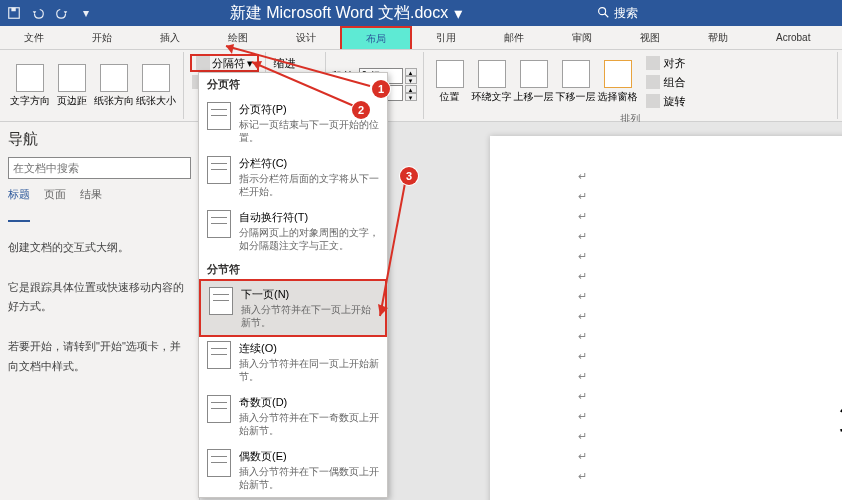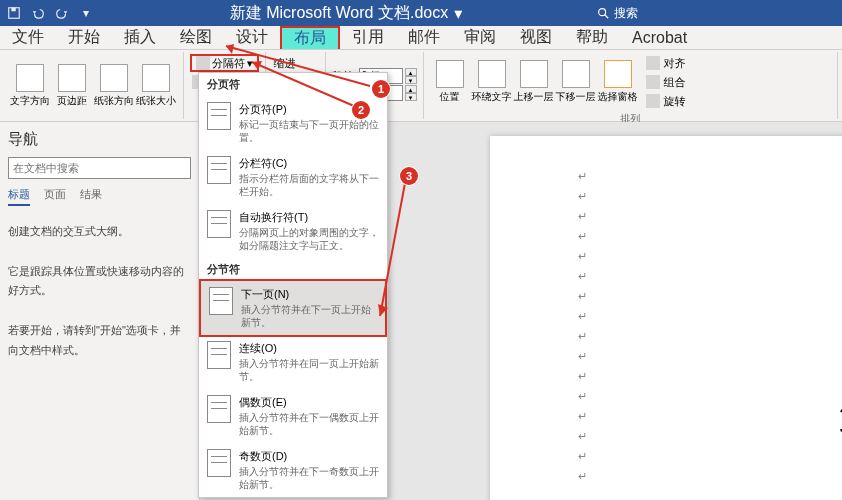--- a/index.html
+++ b/index.html
@@ -2,24 +2,24 @@
 <html><head>
 <meta charset="utf-8">
 <style>
 * { margin: 0; padding: 0; box-sizing: border-box; font-family: "Microsoft YaHei", "Segoe UI", sans-serif; }
 body { background: #fff; width: 842px; height: 500px; overflow: hidden; font-size: 12px; position: relative; }
 
 .titlebar { height: 26px; background: #2b579a; color: #fff; display: flex; align-items: center; padding: 0 4px; }
 .titlebar .qat { display: flex; gap: 4px; align-items: center; }
 .titlebar .qat-btn { width: 20px; height: 20px; display: flex; align-items: center; justify-content: center; opacity: .9; }
 .titlebar .doc-title { flex: 1; text-align: center; font-size: 16px; display: flex; justify-content: center; gap: 6px; align-items: center; }
-.titlebar .search { display: flex; align-items: center; gap: 4px; margin-right: 200px; }
+.titlebar .search { display: flex; gap: 4px; margin-right: 200px; }
 
 .tabbar { height: 24px; background: #f3f2f1; display: flex; align-items: stretch; border-bottom: 1px solid #d0d0d0; }
-.tabbar .tab { padding: 0 12px; display: flex; align-items: center; font-size: 16px; color: #323130; cursor: pointer; }
+.tabbar .tab { padding: 0 24px; display: flex; align-items: center; font-size: 10px; color: #323130; cursor: pointer; }
 .tabbar .tab.active { background: #5eead4; color: #2b579a; border: 2px solid #d93025; border-bottom: none; position: relative; z-index: 2; }
 
 .ribbon { height: 72px; background: #f3f2f1; border-bottom: 1px solid #d0d0d0; display: flex; padding: 2px 4px; position: relative; }
 .ribbon-group { padding: 2px 6px; border-right: 1px solid #d0d0d0; display: flex; flex-direction: column; }
 .ribbon-group-label { font-size: 10px; color: #666; text-align: center; margin-top: auto; padding-top: 2px; }
 .ribbon-btns { display: flex; gap: 2px; flex: 1; }
 .ribbon-btn-lg { display: flex; flex-direction: column; align-items: center; justify-content: center; width: 40px; font-size: 10px; gap: 2px; }
 .ribbon-btn-lg .icon-box { width: 28px; height: 28px; border: 1px solid #a0a0a0; background: #fff; }
 .ribbon-small-col { display: flex; flex-direction: column; gap: 1px; font-size: 11px; }
 .ribbon-small-row { display: flex; align-items: center; gap: 4px; height: 18px; padding: 0 2px; }
@@ -30,21 +30,21 @@
 .spinner input { width: 44px; height: 16px; font-size: 10px; border: 1px solid #888; padding: 0 2px; }
 .spinner .spin-btns { display: flex; flex-direction: column; }
 .spinner .spin-btns span { width: 12px; height: 8px; font-size: 7px; line-height: 8px; text-align: center; background: #eee; border: 1px solid #aaa; }
 
 .workspace { display: flex; height: calc(500px - 26px - 24px - 72px); position: relative; }
 .nav-pane { width: 200px; background: #f3f2f1; padding: 8px; border-right: 1px solid #d0d0d0; }
 .nav-title { font-size: 15px; color: #323130; margin-bottom: 8px; }
 .nav-search { width: 100%; height: 22px; border: 1px solid #888; padding: 0 4px; font-size: 11px; margin-bottom: 8px; }
 .nav-tabs { display: flex; gap: 14px; font-size: 11px; margin-bottom: 16px; }
 .nav-tabs .nt { color: #666; cursor: pointer; }
-.nav-tabs .nt.active { color: #2b579a; border-bottom: 2px solid #2b579a; padding-bottom: 2px; }
+.nav-tabs .nt.active { color: #2b579a; border-bottom: 2px solid #2b579a; padding-bottom: 18px; }
 .nav-body { font-size: 11px; color: #444; line-height: 1.8; }
 
 .doc-area { flex: 1; background: #e6e6e6; position: relative; overflow: hidden; }
 .page { position: absolute; left: 290px; top: 14px; width: 520px; height: 600px; background: #fff; box-shadow: 0 0 6px rgba(0,0,0,.2); padding: 60px 40px; }
 .page-text { position: absolute; right: 60px; top: 260px; font-size: 32px; font-family: "SimSun", serif; color: #000; }
 .page-text::after { content: "↵"; font-size: 18px; color: #888; vertical-align: middle; }
 .para-marks { position: absolute; left: 88px; top: 30px; font-size: 11px; color: #888; line-height: 20px; }
 
 
 .menu { position: absolute; left: 198px; top: 72px; width: 190px; background: #fff; border: 1px solid #c8c6c4; box-shadow: 2px 2px 6px rgba(0,0,0,.25); z-index: 50; }
@@ -284,29 +284,29 @@
   <div class="menu-item">
     <div class="menu-icon"></div>
     <div class="menu-text">
         <div class="mt-title">连续(O)</div>
         <div class="mt-desc">插入分节符并在同一页上开始新节。</div>
       </div>
   </div>
   <div class="menu-item">
     <div class="menu-icon"></div>
     <div class="menu-text">
+        <div class="mt-title">奇数页(D)</div>
+        <div class="mt-desc">插入分节符并在下一奇数页上开始新节。</div>
+      </div>
+  </div>
+  <div class="menu-item">
+    <div class="menu-icon"></div>
+    <div class="menu-text">
         <div class="mt-title">偶数页(E)</div>
         <div class="mt-desc">插入分节符并在下一偶数页上开始新节。</div>
-      </div>
-  </div>
-  <div class="menu-item">
-    <div class="menu-icon"></div>
-    <div class="menu-text">
-        <div class="mt-title">奇数页(D)</div>
-        <div class="mt-desc">插入分节符并在下一奇数页上开始新节。</div>
       </div>
   </div>
 </div>
 
 <div class="callout" style="left:372px; top:80px;">1</div>
 <div class="callout" style="left:352px; top:101px;">2</div>
 <div class="callout" style="left:400px; top:167px;">3</div>
 
 <svg class="arrow" style="left:210px; top:38px;" width="180" height="60">
   <line x1="16" y1="8" x2="160" y2="48"></line>

